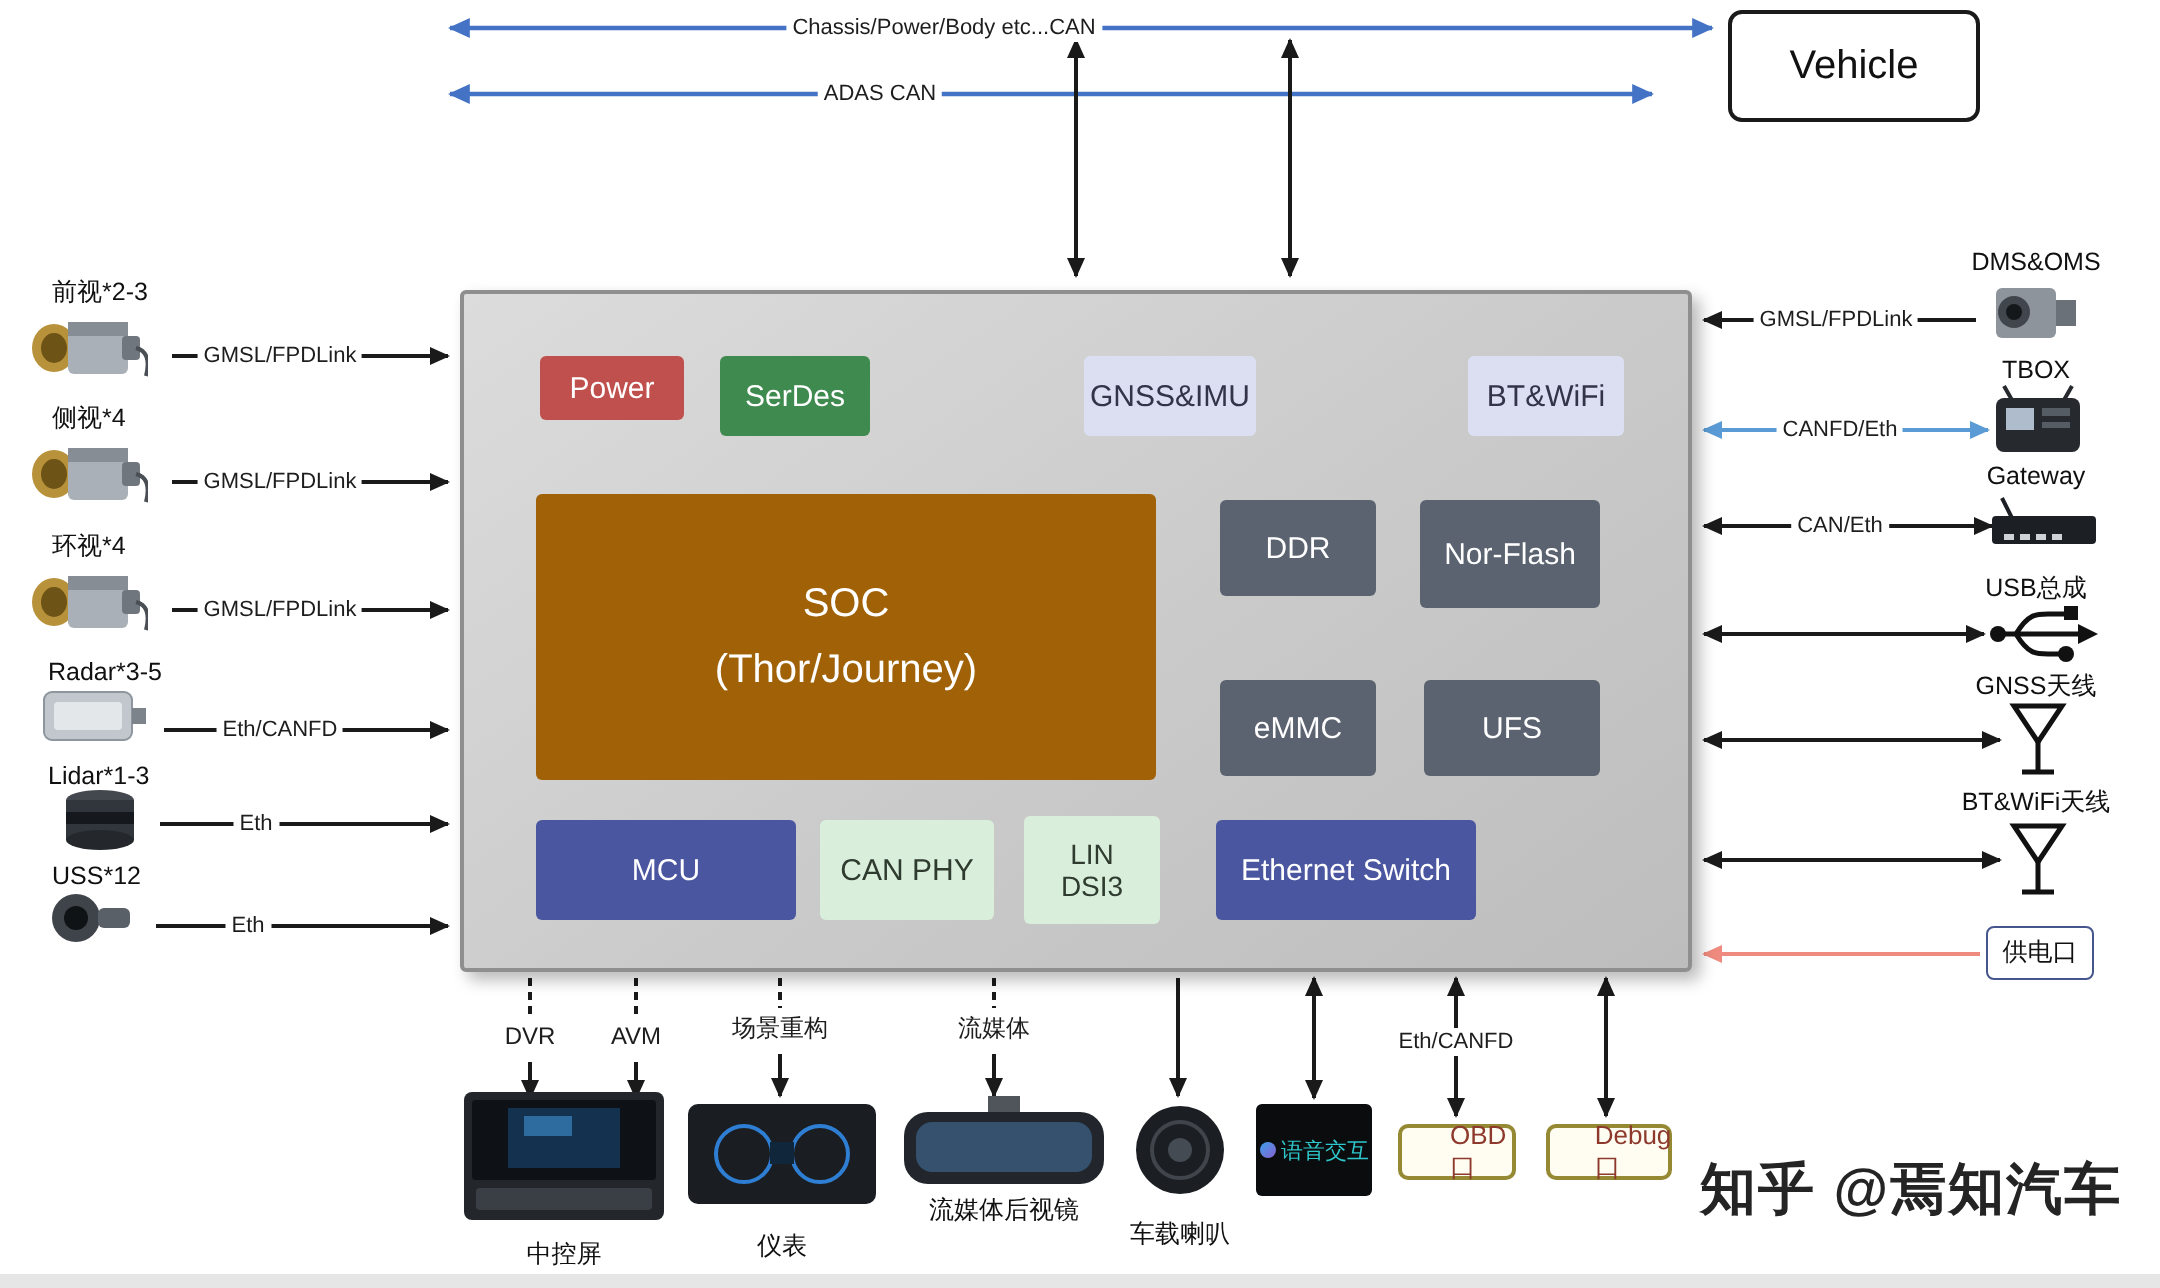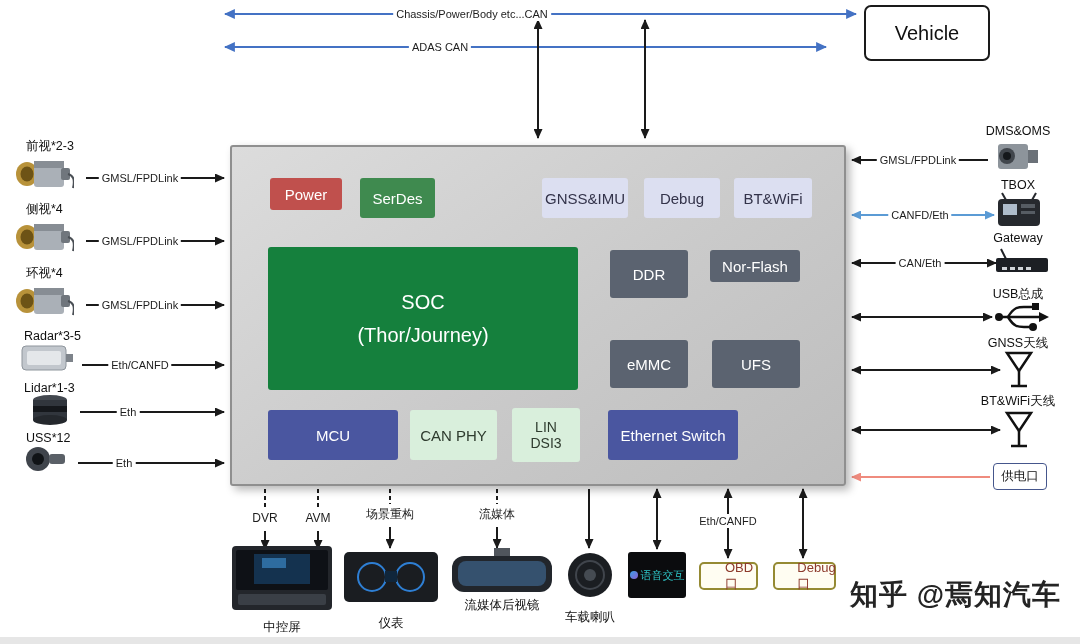--- a/index.html
+++ b/index.html
@@ -16,21 +16,21 @@
               border:2px solid #8f8f8f; border-radius:3px;
               box-shadow:4px 4px 8px rgba(0,0,0,.28); }
   .chip { position:absolute; display:flex; flex-direction:column; align-items:center;
           justify-content:center; border-radius:3px; font-size:15px; text-align:center; }
   .chip-red   { background:#c0504d; color:#fff; }
   .chip-green { background:#3f8a4f; color:#fff; }
   .chip-lav   { background:#dcdff1; color:#33334a; }
   .chip-slate { background:#5b6370; color:#fff; }
   .chip-indigo{ background:#4a56a0; color:#fff; }
   .chip-mint  { background:#d9efdc; color:#2e3b2e; }
-  .soc { background:#15803d; color:#fff; font-size:20px; line-height:1.65; }
+  .soc { background:#a16207; color:#fff; font-size:20px; line-height:1.65; }
   .vehicle { position:absolute; left:864px; top:5px; width:126px; height:56px; background:#fff;
              border:2px solid #1a1a1a; border-radius:7px; display:flex; align-items:center;
              justify-content:center; font-size:20px; color:#111; }
   .port-olive { position:absolute; background:#fffdf2; border:2px solid #958a33; border-radius:5px;
                 color:#8d3a2c; font-size:13px; display:flex; align-items:center; justify-content:center;padding-left:24px; }
   .port-navy  { position:absolute; background:#fff; border:1.5px solid #45568c; border-radius:4px;
                 color:#111; font-size:12.5px; display:flex; align-items:center; justify-content:center; }
   .voice-box { position:absolute; left:628px; top:552px; width:58px; height:46px; background:#0b0c0e;
                border-radius:3px; display:flex; align-items:center; justify-content:center; gap:3px; }
   .voice-dot { width:8px; height:8px; border-radius:50%;
@@ -92,30 +92,29 @@
   </svg>
 
   <div class="lbl" style="left:472px;top:7px">Chassis/Power/Body etc...CAN</div>
   <div class="lbl" style="left:440px;top:40px">ADAS CAN</div>
   <div class="vehicle">Vehicle</div>
 
   <div class="main-box"></div>
   <div class="chip chip-red" style="left:270px;top:178px;width:72px;height:32px">Power</div>
   <div class="chip chip-green" style="left:360px;top:178px;width:75px;height:40px">SerDes</div>
   <div class="chip chip-lav" style="left:542px;top:178px;width:86px;height:40px">GNSS&amp;IMU</div>
-  <div class="chip chip-lav" style="left:644px;top:178px;width:76px;height:40px">Debug</div>
   <div class="chip chip-lav" style="left:734px;top:178px;width:78px;height:40px">BT&amp;WiFi</div>
 
   <div class="chip soc" style="left:268px;top:247px;width:310px;height:143px">
     <span>SOC</span>
     <span>(Thor/Journey)</span>
   </div>
 
   <div class="chip chip-slate" style="left:610px;top:250px;width:78px;height:48px">DDR</div>
-  <div class="chip chip-slate" style="left:710px;top:250px;width:90px;height:32px">Nor-Flash</div>
+  <div class="chip chip-slate" style="left:710px;top:250px;width:90px;height:54px">Nor-Flash</div>
   <div class="chip chip-slate" style="left:610px;top:340px;width:78px;height:48px">eMMC</div>
   <div class="chip chip-slate" style="left:712px;top:340px;width:88px;height:48px">UFS</div>
 
   <div class="chip chip-indigo" style="left:268px;top:410px;width:130px;height:50px">MCU</div>
   <div class="chip chip-mint" style="left:410px;top:410px;width:87px;height:50px">CAN PHY</div>
   <div class="chip chip-mint" style="left:512px;top:408px;width:68px;height:54px;font-size:14px">
     <span>LIN</span>
     <span>DSI3</span>
   </div>
   <div class="chip chip-indigo" style="left:608px;top:410px;width:130px;height:50px">Ethernet Switch</div>

